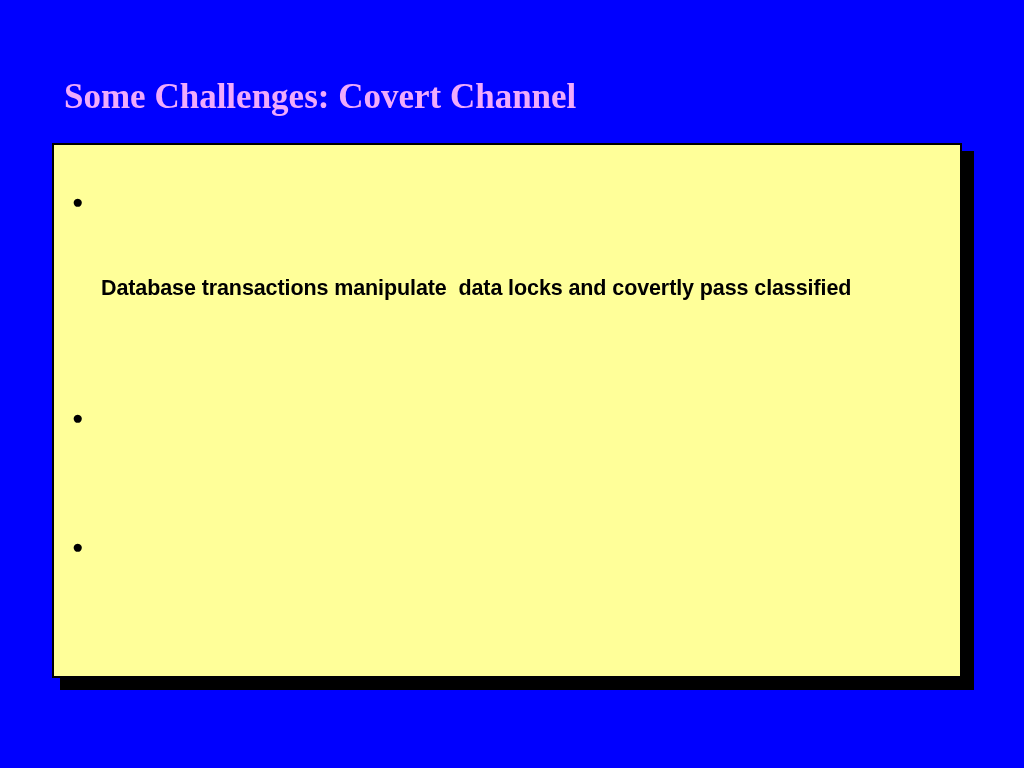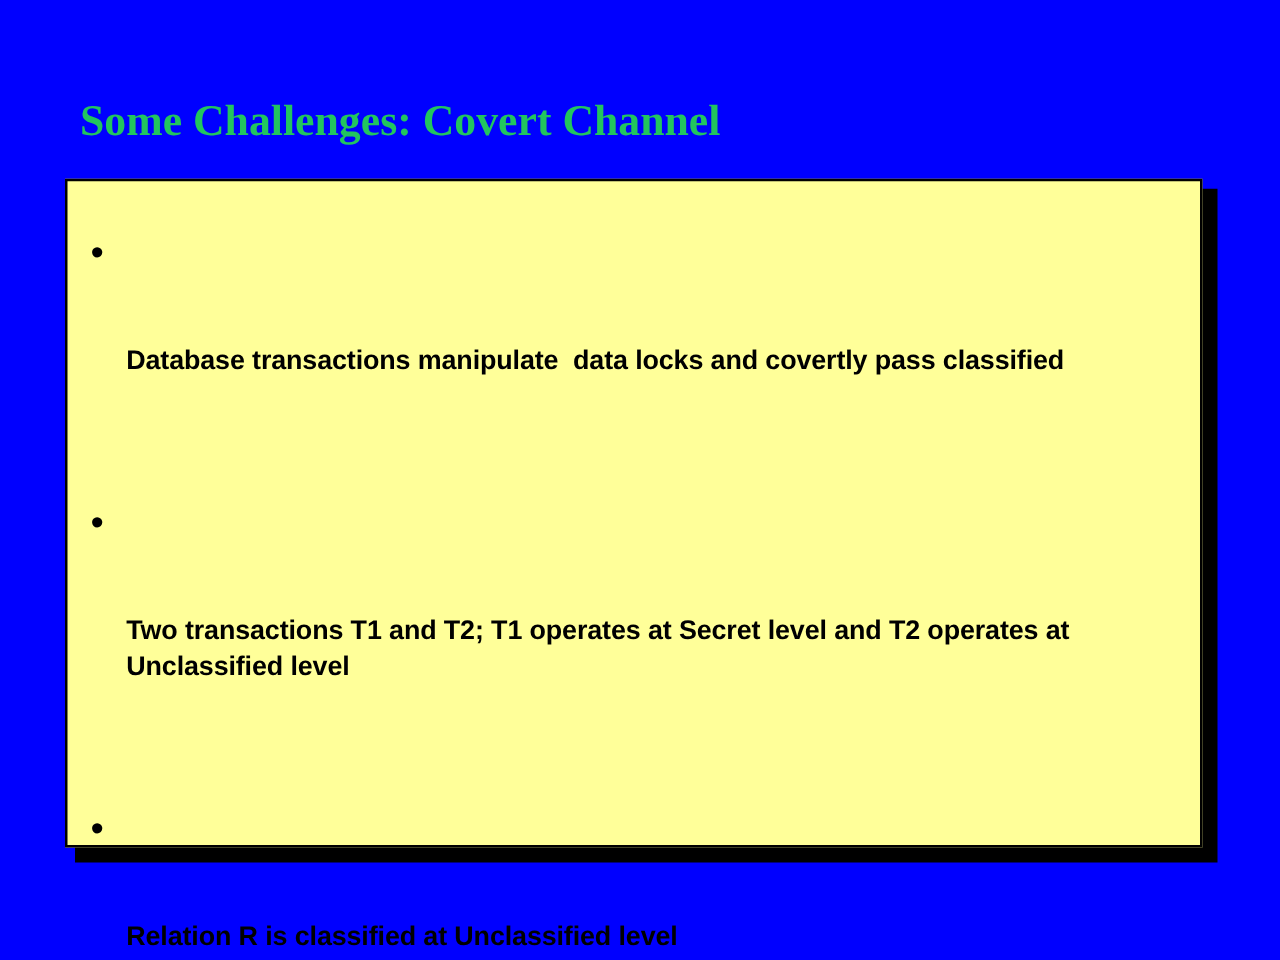--- a/index.html
+++ b/index.html
@@ -17,21 +17,21 @@
     position: relative;
     width: 1024px;
     height: 768px;
     background: #0000ff;
   }
   #slide-title {
     position: absolute;
     left: 64px;
     top: 76px;
     width: 900px;
-    color: #22c55e;
+    color: #f0abfc;
     font-family: "Liberation Serif", serif;
     font-weight: bold;
     font-size: 35px;
     line-height: 42px;
     letter-spacing: 0px;
     white-space: nowrap;
   }
   #content-shadow {
     position: absolute;
     left: 60px;
@@ -93,26 +93,24 @@
 
       <div class="bullet-item">
         <span class="marker">●</span>
         <span class="btext">Database transactions manipulate  data locks and covertly pass classified</span>
       </div>
 
       <div class="gap-lg"></div>
 
       <div class="bullet-item">
         <span class="marker">●</span>
-        <span class="btext">Two transactions T1 and T2; T1 operates at Secret level and T2 operates at Unclassified level</span>
       </div>
 
       <div class="gap-lg"></div>
 
       <div class="bullet-item">
         <span class="marker">●</span>
-        <span class="btext">Relation R is classified at Unclassified level</span>
       </div>
 
     </div>
   </div>
 
 </div>
 
 </body></html>

